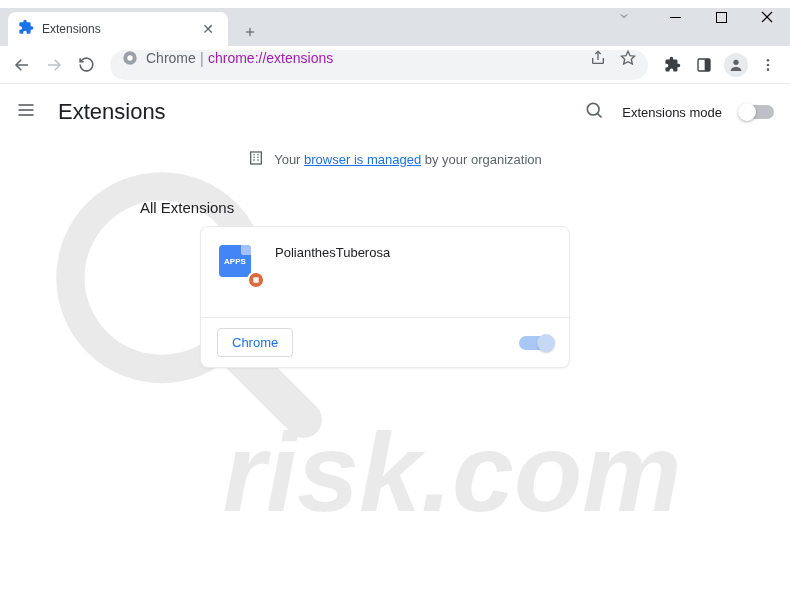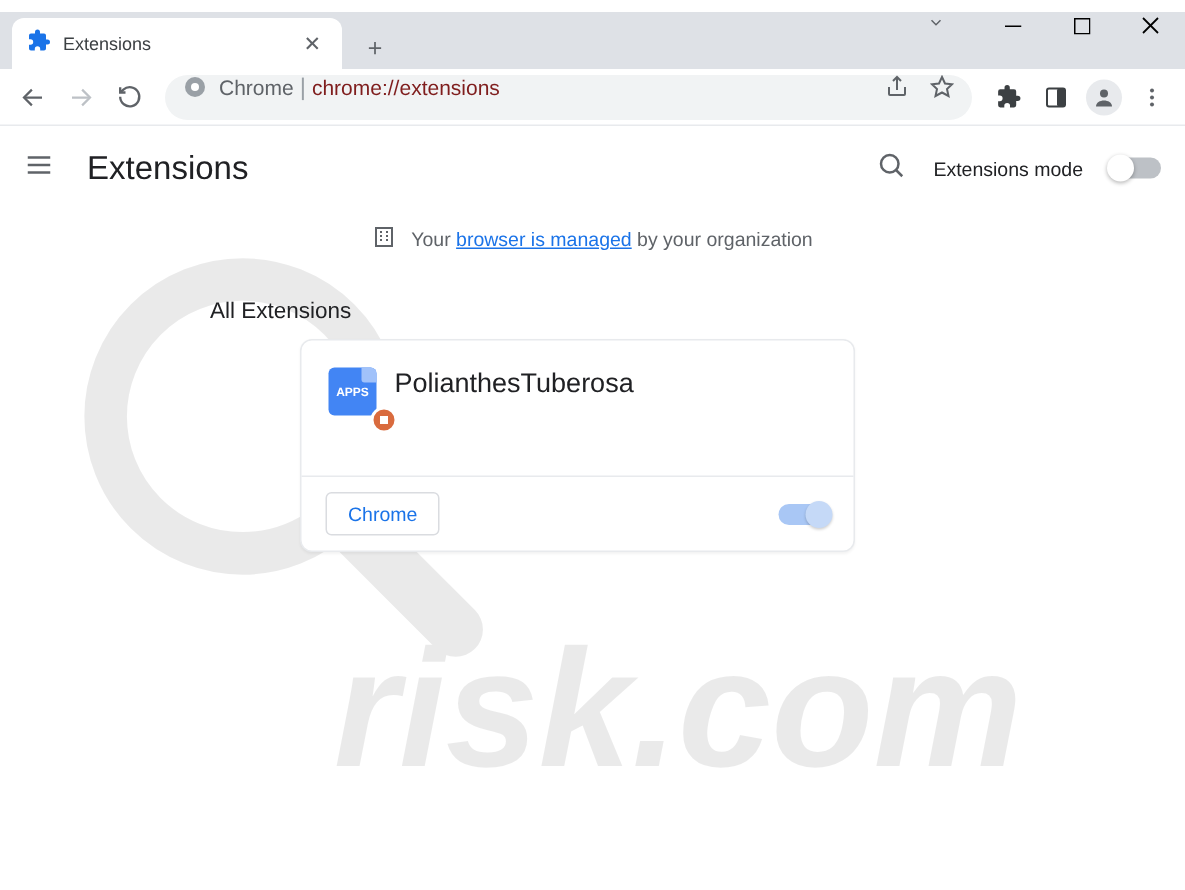--- a/index.html
+++ b/index.html
@@ -12,21 +12,21 @@
 .tab{background:#fff;height:34px;border-radius:8px 8px 0 0;display:flex;align-items:center;padding:0 10px;min-width:220px;position:relative}
 .tablabel{font-size:12px;color:#3c4043;margin-left:8px}
 .tabclose{margin-left:auto;color:#5f6368;font-size:14px;padding:4px}
 .newtab{width:28px;height:28px;display:flex;align-items:center;justify-content:center;margin-left:8px;color:#5f6368}
 .toolbar{height:38px;background:#fff;border-bottom:1px solid #e8eaed;display:flex;align-items:center;padding:0 8px;gap:4px}
 .navbtn{width:28px;height:28px;display:flex;align-items:center;justify-content:center;color:#5f6368;border-radius:50%}
 .navbtn.disabled{color:#bdc1c6}
 .omnibox{flex:1;height:30px;background:#f1f3f4;border-radius:15px;display:flex;align-items:flex-start;padding:0 12px;margin:0 6px}
 .omnilabel{font-size:14px;color:#5f6368}
 .omnisep{color:#9aa0a6;margin:0 4px}
-.omniurl{font-size:14px;color:#7f1d1d}
+.omniurl{font-size:14px;color:#a21caf}
 .omni-right{margin-left:auto;display:flex;align-items:center;gap:14px;color:#5f6368}
 .tbicon{width:28px;height:28px;display:flex;align-items:center;justify-content:center;color:#5f6368}
 .content{position:relative;height:calc(593px - 8px - 38px - 38px);background:#fff}
 .apptop{height:56px;display:flex;align-items:center;padding:0 16px;position:relative;z-index:2}
 .hamburger{width:24px;height:24px;color:#5f6368;margin-right:18px}
 .apptitle{font-size:22px;color:#202124;font-weight:400}
 .apptop-right{margin-left:auto;display:flex;align-items:center;gap:18px}
 .searchbtn{color:#5f6368}
 .devlabel{font-size:13px;color:#202124}
 .toggle{width:34px;height:14px;background:#bdc1c6;border-radius:7px;position:relative}
@@ -35,21 +35,21 @@
 .managed a{color:#1a73e8;text-decoration:underline}
 .section{padding:20px 0 10px 140px;position:relative;z-index:2}
 .sectiontitle{font-size:15px;color:#202124;margin-bottom:4px}
 .card{width:370px;background:#fff;border:1px solid #e8eaed;border-radius:8px;box-shadow:0 1px 2px rgba(0,0,0,0.05);padding:0;margin-left:60px;margin-top:10px}
 .cardtop{display:flex;padding:18px;min-height:90px}
 .exticon{width:40px;height:40px;position:relative}
 .exticon .doc{width:32px;height:32px;background:#4285f4;border-radius:4px;position:relative;display:flex;align-items:center;justify-content:center}
 .exticon .fold{position:absolute;top:0;right:0;width:10px;height:10px;background:#a1c2fa;border-radius:0 4px 0 2px}
 .exticon .txt{color:#fff;font-size:8px;font-weight:700}
 .exticon .badge{position:absolute;bottom:-4px;right:-6px;width:18px;height:18px;background:#d96b3e;border-radius:50%;border:2px solid #fff;display:flex;align-items:center;justify-content:center}
-.extname{font-size:18px;color:#202124;margin-left:4px}
+.extname{font-size:13px;color:#202124;margin-left:16px}
 .cardbot{border-top:1px solid #e8eaed;padding:10px 16px;display:flex;align-items:center}
 .details{color:#1a73e8;font-size:13px;padding:6px 14px;border:1px solid #dadce0;border-radius:4px;background:#fff}
 .cardtoggle{margin-left:auto;width:34px;height:14px;background:#a9c7f5;border-radius:7px;position:relative}
 .cardtoggle .knob{width:18px;height:18px;background:#c5d9f7;border-radius:50%;position:absolute;top:-2px;right:-2px;box-shadow:0 1px 2px rgba(0,0,0,0.2)}
 .watermark{position:absolute;top:40px;left:40px;right:40px;bottom:40px;z-index:1;opacity:0.08;pointer-events:none;display:flex;align-items:center;justify-content:center}
 .watermark svg{width:100%;height:100%}
 .puzzle{color:#1a73e8}
 .avatar{width:24px;height:24px;border-radius:50%;background:#e8eaed;display:flex;align-items:center;justify-content:center}
 </style>
 </head>

